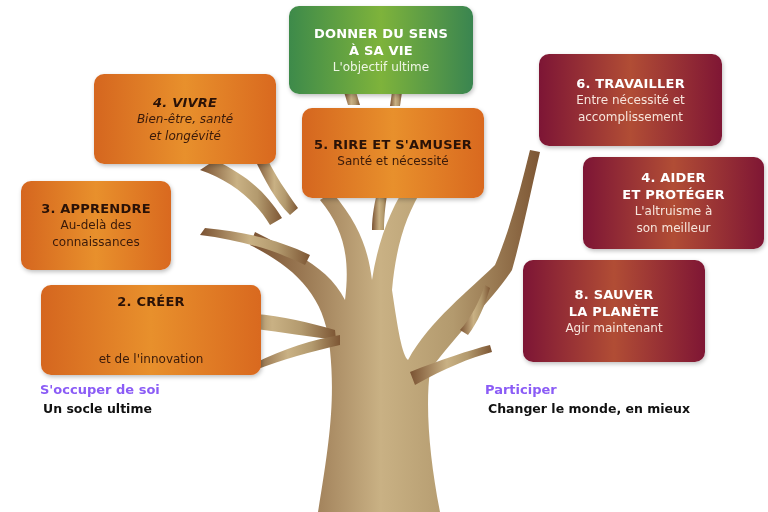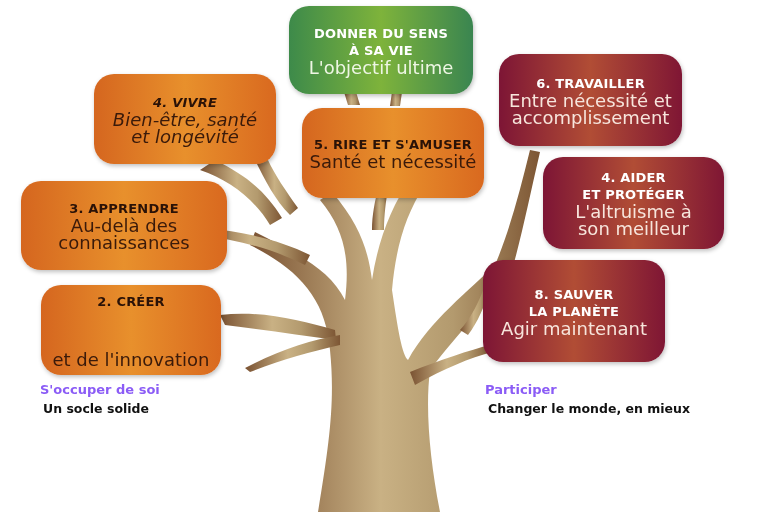--- a/index.html
+++ b/index.html
@@ -1,26 +1,26 @@
 <!DOCTYPE html>
 <html><head>
   <meta charset="utf-8">
   <style>
     html, body { margin:0; padding:0; }
     body { width:768px; height:512px; background:#ffffff; position:relative; overflow:hidden; font-family:"DejaVu Sans", sans-serif; }
     #tree { position:absolute; left:0; top:0; width:768px; height:512px; }
-    .box { position:absolute; border-radius:20px; display:flex; flex-direction:column; align-items:center; justify-content:center; text-align:center; box-shadow:1px 2px 4px rgba(0,0,0,0.25); box-sizing:border-box; padding:4px 2px; }
+    .box { position:absolute; border-radius:10px; display:flex; flex-direction:column; align-items:center; justify-content:center; text-align:center; box-shadow:1px 2px 4px rgba(0,0,0,0.25); box-sizing:border-box; padding:4px 2px; }
     .orange { background:linear-gradient(90deg,#d5661f 0%,#e8902c 50%,#d9691f 100%); color:#2a1207; }
     .orange .sub { color:#3a1a0a; }
-    .red { background:linear-gradient(90deg,#7d1535 0%,#b14d35 50%,#7f1634 100%); color:#ffffff; }
+    .red { background:linear-gradient(90deg,#7d1535 0%,#b14d35 50%,#7f1634 100%); color:#ffffff;margin-left:40px; }
     .red .sub { color:#f7e5dc; }
     .green { background:linear-gradient(90deg,#3d8a4a 0%,#7eb33b 50%,#3a8550 100%); color:#ffffff; }
     .green .sub { color:#eef6e4; }
     .ttl { font-weight:bold; font-size:13px; line-height:17px; letter-spacing:0.2px; }
-    .sub { font-size:18px; line-height:17px; }
+    .sub { font-size:12px; line-height:17px; }
     .section-title { position:absolute; font-weight:bold; font-size:13px; color:#8b5cf6; line-height:22px; }
     .section-sub { position:absolute; font-weight:bold; font-size:12.5px; color:#111; line-height:15px; }
   </style>
 </head>
 <body>
 
 <svg id="tree" viewBox="0 0 768 512" xmlns="http://www.w3.org/2000/svg">
   <defs>
     <linearGradient id="bark" x1="0" x2="1" y1="0" y2="0">
       <stop offset="0" stop-color="#7a5232"></stop>
@@ -61,27 +61,27 @@
   <div class="ttl">4. VIVRE</div>
   <div class="sub">Bien-être, santé</div>
   <div class="sub">et longévité</div>
 </div>
 
 <div class="box orange" style="left:302px; top:108px; width:182px; height:90px;">
   <div class="ttl">5. RIRE ET S'AMUSER</div>
   <div class="sub">Santé et nécessité</div>
 </div>
 
-<div class="box orange" style="left:21px; top:181px; width:206px; height:89px;">
+<div class="box orange" style="left:21px; top:181px; width:150px; height:89px;">
   <div class="ttl">3. APPRENDRE</div>
   <div class="sub">Au-delà des</div>
   <div class="sub">connaissances</div>
 </div>
 
-<div class="box orange" style="left:41px; top:285px; width:180px; height:90px;gap:41px;">
+<div class="box orange" style="left:41px; top:285px; width:220px; height:90px;gap:41px;">
   <div class="ttl">2. CRÉER</div>
   <div class="sub">et de l'innovation</div>
 </div>
 
 <div class="box red" style="left:499px; top:54px; width:183px; height:92px;">
   <div class="ttl">6. TRAVAILLER</div>
   <div class="sub">Entre nécessité et</div>
   <div class="sub">accomplissement</div>
 </div>
 
@@ -92,16 +92,16 @@
   <div class="sub">son meilleur</div>
 </div>
 
 <div class="box red" style="left:483px; top:260px; width:182px; height:102px;">
   <div class="ttl">8. SAUVER</div>
   <div class="ttl">LA PLANÈTE</div>
   <div class="sub">Agir maintenant</div>
 </div>
 
 <div class="section-title" style="left:40px; top:379px;">S'occuper de soi</div>
-<div class="section-sub" style="left:43px; top:401px;">Un socle solide</div>
+<div class="section-sub" style="left:43px; top:401px;">Un socle ultime</div>
 
 <div class="section-title" style="left:485px; top:379px;">Participer</div>
 <div class="section-sub" style="left:488px; top:401px;">Changer le monde, en mieux</div>
 
 </body></html>

